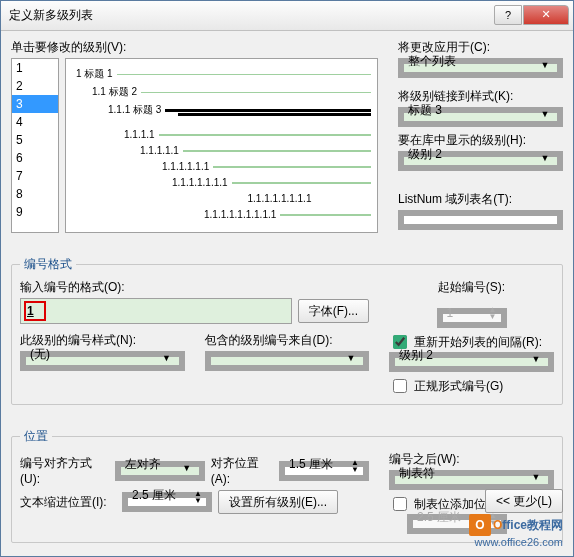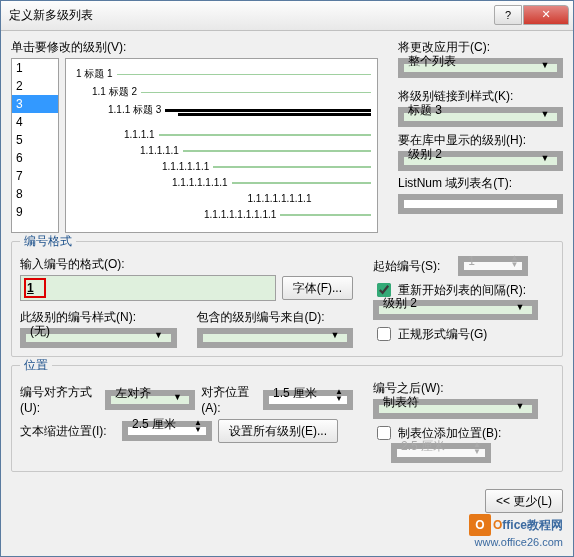--- a/index.html
+++ b/index.html
@@ -23,21 +23,21 @@
 .preview .bar { height:2px; background:#a0d0a0; flex:1; margin-left:4px;}
 .preview .bar.dark { background:#000; height:3px;}
 .preview .barlt { height:1px; background:#a0d0a0; flex:1; margin-left:4px;}
 .rcol { width:165px; margin-left:10px;}
 .combo, .txtinput, .spin { border:6px solid #a3a3a3; background:#dff0dd; height:20px; padding:2px 4px; display:flex; align-items:flex-end; justify-content:space-between; width:100%;}
 .combo .arrow { width:16px; text-align:center; font-size:9px;}
 .spin { background:#fefefe; color:#888; width:70px;}
 .spin.disabled{ color:#aaa; background:#f8f8f8;}
 .chk { display:flex; align-items:center; gap:4px; margin-top:4px;}
 .chk input { accent-color:#3a7; width:14px; height:14px;}
-fieldset { border:1px solid #c8c8c8; border-radius:2px; margin:0 0; padding:6px 24px 8px 8px; }
+fieldset { border:1px solid #c8c8c8; border-radius:2px; margin:23px 0; padding:6px 8px 8px 8px; }
 legend { color:#1a4f8a; padding:0 4px; }
 .fmt-input { display:flex; align-items:center; gap:6px;}
 .big-input { flex:1; height:26px; border:1px solid #a0a0a0; background:#dff0dd; position:relative; display:flex; align-items:center; padding-left:6px; font-weight:bold;}
 .red-box { position:absolute; left:3px; top:2px; width:22px; height:20px; border:2px solid #d00; pointer-events:none;}
 .btn { height:24px; padding:2px 10px; border:1px solid #999; background:linear-gradient(#fdfdfd,#e6e6e6); border-radius:2px; cursor:default; display:inline-flex; align-items:center;}
 .two-col { display:flex; gap:20px; }
 .two-col > div { flex:1; }
 .pos-row { display:flex; align-items:center; gap:6px; margin-top:4px;}
 .pos-row .plbl { width:96px;}
 .pos-row .combo { flex:1;}
@@ -134,21 +134,21 @@
             <span>标题 3</span>
             <span class="arrow">▼</span>
           </div>
 
         <span class="lbl" style="margin-top:5px;">要在库中显示的级别(H):</span>
         <div class="combo">
             <span>级别 2</span>
             <span class="arrow">▼</span>
           </div>
 
-        <span class="lbl" style="margin-top:4px;">ListNum 域列表名(T):</span>
+        <span class="lbl" style="margin-top:20px;">ListNum 域列表名(T):</span>
         <div class="combo" style="background:#fff;">
             <span></span>
           </div>
       </div>
     </div>
 
     <fieldset>
       <legend>编号格式</legend>
       <div class="row">
         <div style="flex:1;">
@@ -171,21 +171,21 @@
             <div>
               <span class="lbl">包含的级别编号来自(D):</span>
               <div class="combo">
                   <span></span>
                   <span class="arrow">▼</span>
                 </div>
             </div>
           </div>
         </div>
         <div class="rcol">
-          <div style="display:flex; gap:18px; align-items:center;">
+          <div style="display:flex; gap:12px; align-items:center;flex-direction:column;">
             <span>起始编号(S):</span>
             <div class="spin disabled">
                 <span>1</span>
                 <span style="font-size:8px;line-height:7px;">▲<br>▼</span>
               </div>
           </div>
           <label class="chk">
               <input type="checkbox" checked="" style="">
               <span>重新开始列表的间隔(R):</span>
             </label>

